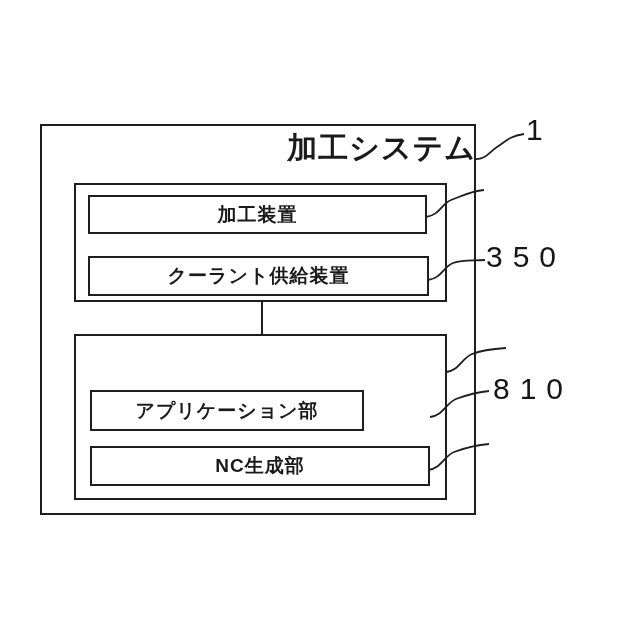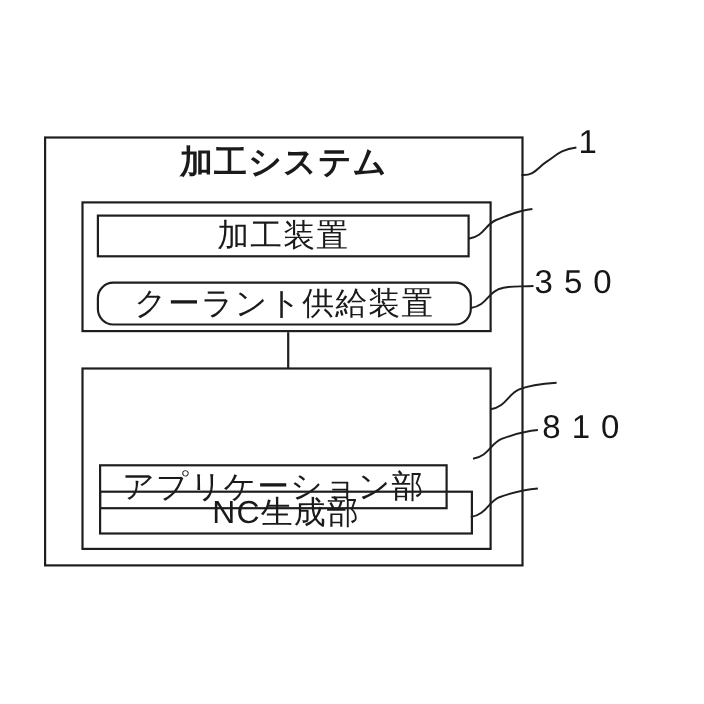--- a/index.html
+++ b/index.html
@@ -19,28 +19,28 @@
   .box {
     position: absolute;
     border: 2px solid #1e1e1e;
     box-sizing: border-box;
     background: transparent;
     display: flex;
     align-items: center;
     justify-content: center;
   }
   .label-box span {
-    font-size: 29px;
-    font-weight: 400;
+    font-size: 19px;
+    font-weight: 700;
     white-space: nowrap;
     letter-spacing: 1px;
   }
   .fig-title {
     position: absolute;
-    text-align: center;
+    text-align: right;
     font-size: 30px;
     font-weight: 700;
     white-space: nowrap;
     letter-spacing: 1px;
     line-height: 1.1;
   }
   .ref {
     position: absolute;
     font-size: 30px;
     font-weight: 400;
@@ -69,27 +69,27 @@
 
   <div class="box" style="left:40px; top:124px; width:436px; height:391px;"></div>
   <div class="fig-title" style="left:40px; top:131px; width:436px;">加工システム</div>
 
   <div class="box" style="left:74px; top:183px; width:373px; height:119px;"></div>
 
   <div class="box label-box" style="left:88px; top:195px; width:339px; height:39px;">
     <span>加工装置</span>
   </div>
 
-  <div class="box label-box" style="left:88px; top:256px; width:341px; height:40px;border-radius:15px;">
+  <div class="box label-box" style="left:88px; top:256px; width:341px; height:40px;">
     <span>クーラント供給装置</span>
   </div>
 
   <div class="box" style="left:74px; top:334px; width:373px; height:166px;"></div>
 
-  <div class="box label-box" style="left:90px; top:390px; width:317px; height:41px;margin-top:32px;">
+  <div class="box label-box" style="left:90px; top:390px; width:274px; height:41px;">
     <span>アプリケーション部</span>
   </div>
 
   <div class="box label-box" style="left:90px; top:446px; width:340px; height:40px;align-items:center;">
     <span>NC生成部</span>
   </div>
 
   <div class="ref" style="left:526px; top:115px;">1</div>
   <div class="ref" style="left:486px; top:242px;">350</div>
   <div class="ref" style="left:493px; top:374px;">810</div>

